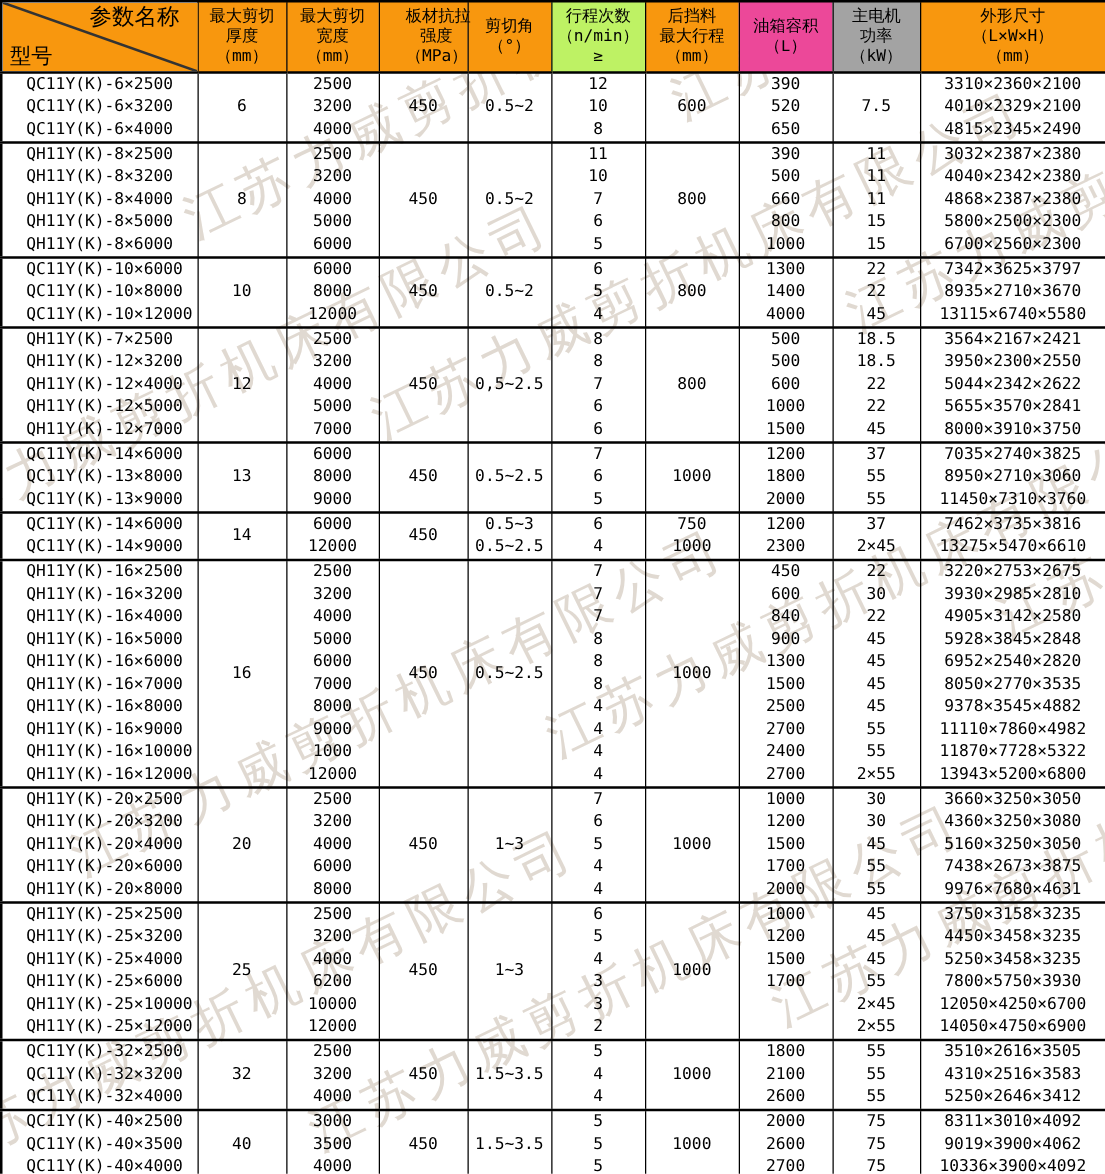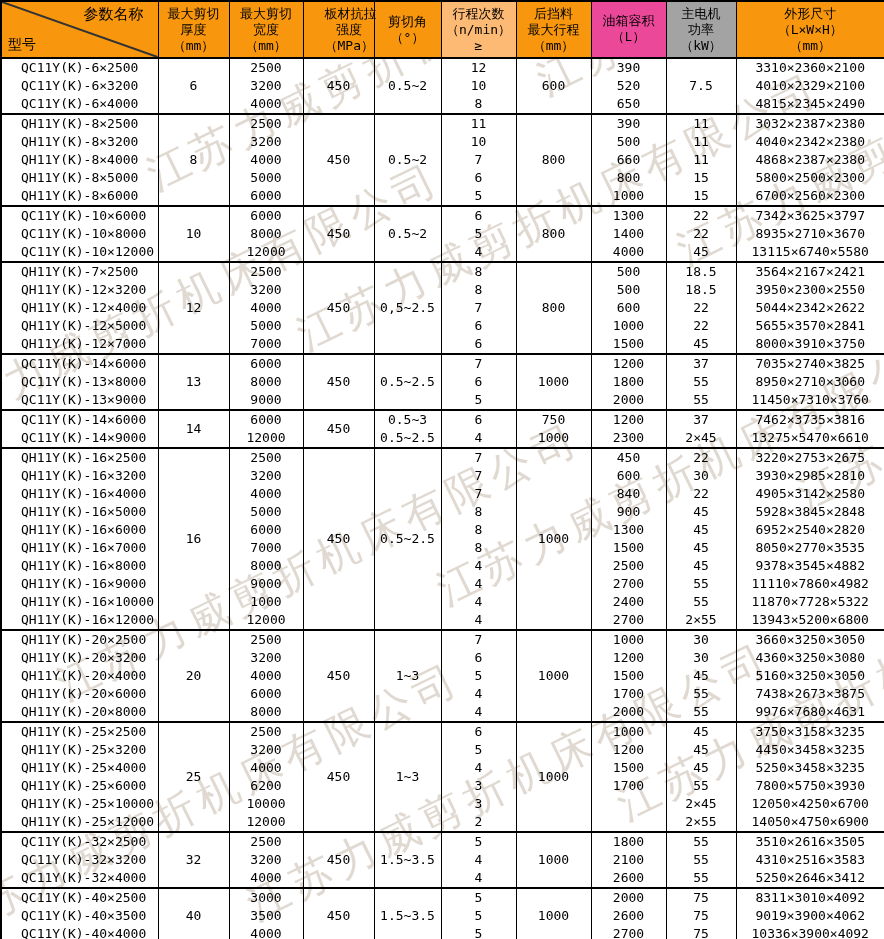--- a/index.html
+++ b/index.html
@@ -51,22 +51,22 @@
     font-weight:normal;
     font-size:13px;
     line-height:16px;
     text-align:center;
     vertical-align:middle;
   }
   thead th .hline{height:16px;line-height:16px;white-space:nowrap;}
 
   th.corner{position:relative;padding:0;}
   th.corner svg{position:absolute;inset:0;width:100%;height:100%;}
-  .corner-top{position:absolute;top:4px;right:14px;font-size:15px;}
-  .corner-bottom{position:absolute;bottom:4px;left:6px;font-size:14px;font-family:Liberation Mono, monospace;}
+  .corner-top{position:absolute;top:4px;right:14px;font-size:18px;}
+  .corner-bottom{position:absolute;bottom:4px;left:6px;font-size:17px;}
 
   tbody tr{border-bottom:2px solid #000;}
   tbody td{
     padding:0;
     border-left:1px solid #000;
     border-right:1px solid #000;
     font-size:13px;
     text-align:center;
     vertical-align:middle;
     background:transparent;
@@ -130,21 +130,21 @@
           </th>
           <th style="background: rgb(248, 151, 14); padding-left: 21px;">
             <div class="hline">板材抗拉</div>
             <div class="hline">强度</div>
             <div class="hline">（MPa）</div>
           </th>
           <th style="background: rgb(248, 151, 14);">
             <div class="hline">剪切角</div>
             <div class="hline">（°）</div>
           </th>
-          <th style="background: #fdba74;">
+          <th style="background: #bef264;">
             <div class="hline">行程次数</div>
             <div class="hline">（n/min）</div>
             <div class="hline">≥</div>
           </th>
           <th style="background: rgb(248, 151, 14);">
             <div class="hline">后挡料</div>
             <div class="hline">最大行程</div>
             <div class="hline">（mm）</div>
           </th>
           <th style="background: #ec4899; font-family: Liberation Mono, monospace;">

